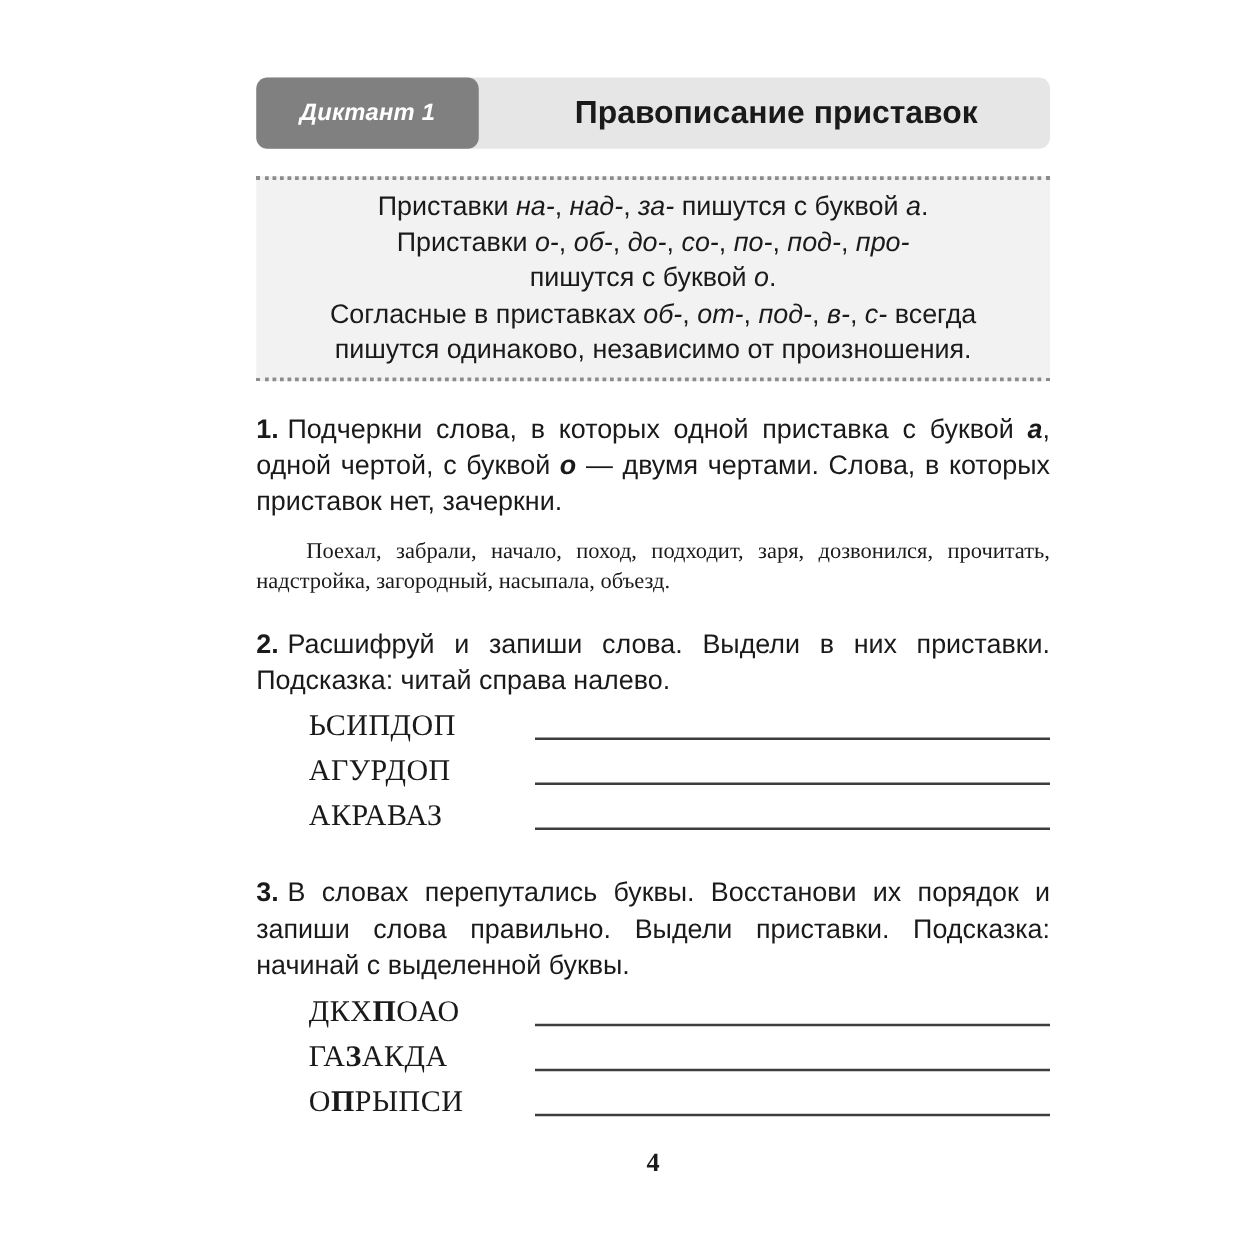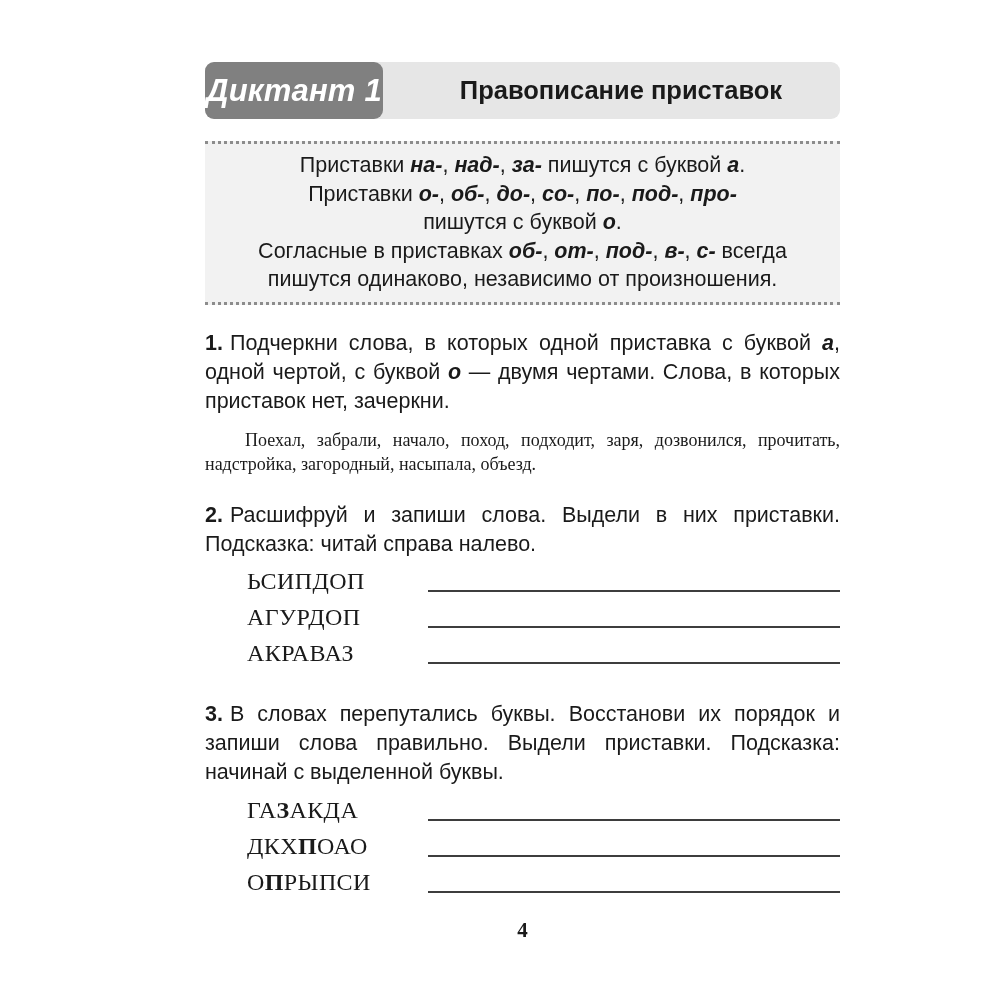--- a/index.html
+++ b/index.html
@@ -50,21 +50,21 @@
     border-radius: 9px;
     display: flex;
     align-items: center;
     justify-content: center;
     box-sizing: border-box;
   }
   .dictation-badge span {
     color: #ffffff;
     font-style: italic;
     font-weight: bold;
-    font-size: 31px;
+    font-size: 19px;
     letter-spacing: 0.2px;
     white-space: nowrap;
   }
   .header-title {
     position: absolute;
     left: 178px;
     right: 0;
     text-align: center;
     font-weight: bold;
     font-size: 25.5px;
@@ -79,21 +79,21 @@
     background: #f2f2f2;
     border-top: 3px dotted #8c8c8c;
     border-bottom: 3px dotted #8c8c8c;
     padding: 7px 6px 8px 6px;
     text-align: center;
     font-size: 21.5px;
     line-height: 1.33;
     box-sizing: border-box;
   }
   .rule-line { display: block; white-space: normal; }
-  .pfx { font-weight: bold; font-style: italic; }
+  .pfx { font-weight: normal; font-style: italic; }
 
   
   .exercise { margin-top: 24px; }
   .ex-prompt {
     font-size: 21.5px;
     line-height: 1.345;
     text-align: justify;
     text-justify: inter-word;
   }
   .ex-prompt .num {
@@ -203,25 +203,25 @@
           <span class="answer-word">АКРАВАЗ</span>
           <span class="answer-line"></span>
         </div>
       </div>
     </div>
 
     <div class="exercise">
       <div class="ex-prompt"><span class="num">3.</span><span>В словах перепутались буквы. Восстанови их порядок и запиши слова правильно. Выдели приставки. Подсказка: начинай с выделенной буквы.</span></div>
       <div class="answer-list">
         <div class="answer-row">
+          <span class="answer-word"><span>ДКХ</span><b>П</b><span>ОАО</span></span>
+          <span class="answer-line"></span>
+        </div>
+        <div class="answer-row">
           <span class="answer-word"><span>ГА</span><b>З</b><span>АКДА</span></span>
-          <span class="answer-line"></span>
-        </div>
-        <div class="answer-row">
-          <span class="answer-word"><span>ДКХ</span><b>П</b><span>ОАО</span></span>
           <span class="answer-line"></span>
         </div>
         <div class="answer-row">
           <span class="answer-word"><span>О</span><b>П</b><span>РЫПСИ</span></span>
           <span class="answer-line"></span>
         </div>
       </div>
     </div>
 
     <div class="page-number">4</div>

